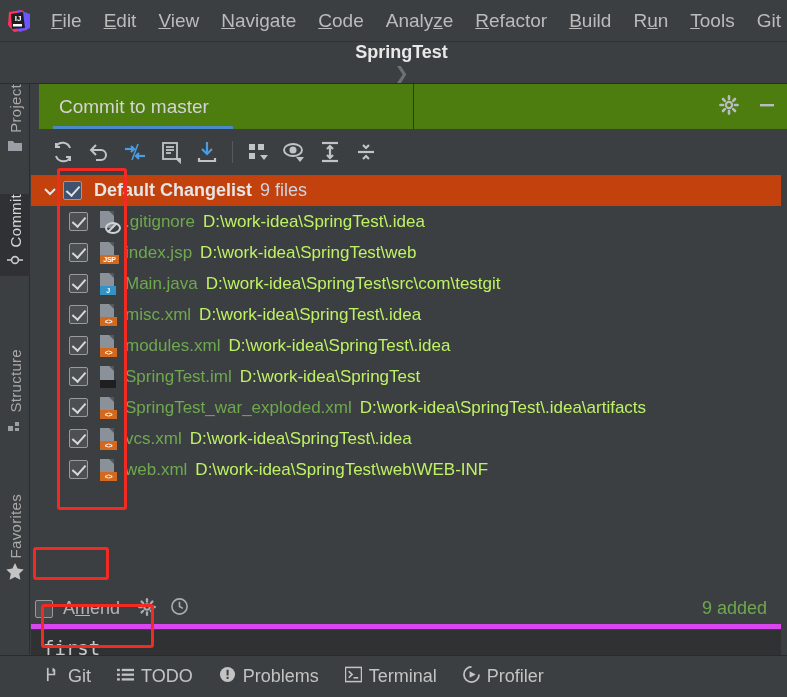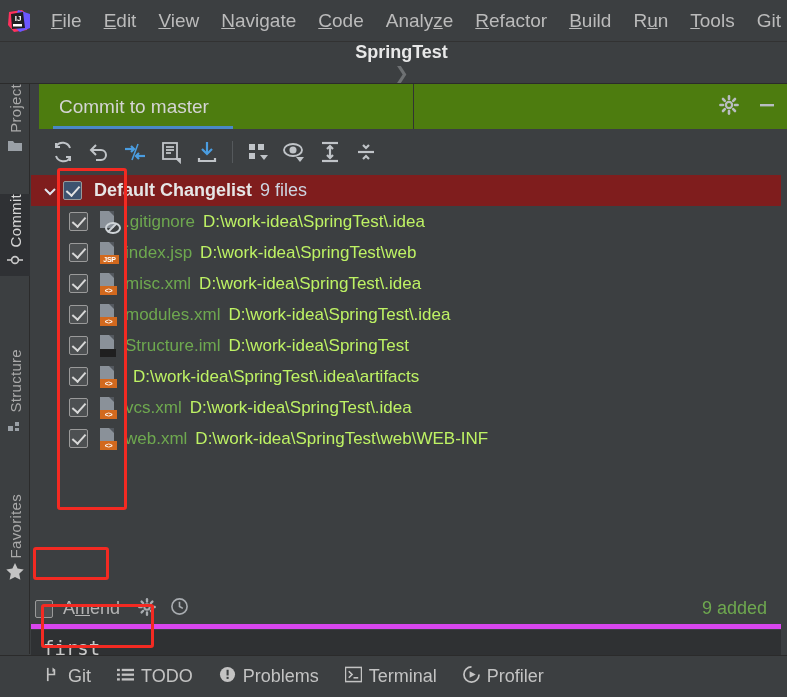--- a/index.html
+++ b/index.html
@@ -101,21 +101,21 @@
     justify-content: center; cursor: default;
   }
   .tb-sep { width: 1px; height: 22px; background: #55595c; margin: 0 7px; }
 
   
   .filelist {
     position: absolute; left: 0; top: 91px; width: 750px; height: 418px;
     background: #3c3f41; overflow: hidden;
   }
   .row { display: flex; align-items: center; height: 31px; padding-left: 8px; }
-  .row.header { background: #7f1d1d; }
+  .row.header { background: #c2410c; }
   .chev {
     width: 22px; height: 22px; display: flex; align-items: center;
     justify-content: center; flex: 0 0 auto; margin-right: 2px;
   }
   .cb {
     width: 19px; height: 19px; border: 1px solid #9a9a9a; border-radius: 2px;
     background: #4d5052; position: relative; flex: 0 0 auto;
   }
   .cb.checked::after {
     content: ""; position: absolute; left: 5px; top: 1px;
@@ -431,20 +431,29 @@
       <div class="row file">
         <span class="cb checked"></span>
         <span class="ficon">
             <span class="page"></span>
             <span class="badge jsp">JSP</span>
           </span>
         <span class="fname">index.jsp</span>
         <span class="fpath">D:\work-idea\SpringTest\web</span>
       </div>
 
+      <div class="row file">
+        <span class="cb checked"></span>
+        <span class="ficon">
+            <span class="page"></span>
+            <span class="badge java">J</span>
+          </span>
+        <span class="fname">Main.java</span>
+        <span class="fpath">D:\work-idea\SpringTest\src\com\testgit</span>
+      </div>
 
       <div class="row file">
         <span class="cb checked"></span>
         <span class="ficon">
             <span class="page"></span>
             <span class="badge xml">&lt;&gt;</span>
           </span>
         <span class="fname">misc.xml</span>
         <span class="fpath">D:\work-idea\SpringTest\.idea</span>
       </div>
@@ -458,30 +467,31 @@
         <span class="fname">modules.xml</span>
         <span class="fpath">D:\work-idea\SpringTest\.idea</span>
       </div>
 
       <div class="row file">
         <span class="cb checked"></span>
         <span class="ficon">
             <span class="page"></span>
             <span class="badge iml"></span>
           </span>
-        <span class="fname">Structure.iml</span>
+        <span class="fname">SpringTest.iml</span>
         <span class="fpath">D:\work-idea\SpringTest</span>
       </div>
 
       <div class="row file">
         <span class="cb checked"></span>
         <span class="ficon">
             <span class="page"></span>
             <span class="badge xml">&lt;&gt;</span>
           </span>
+        <span class="fname">SpringTest_war_exploded.xml</span>
         <span class="fpath">D:\work-idea\SpringTest\.idea\artifacts</span>
       </div>
 
       <div class="row file">
         <span class="cb checked"></span>
         <span class="ficon">
             <span class="page"></span>
             <span class="badge xml">&lt;&gt;</span>
           </span>
         <span class="fname">vcs.xml</span>

